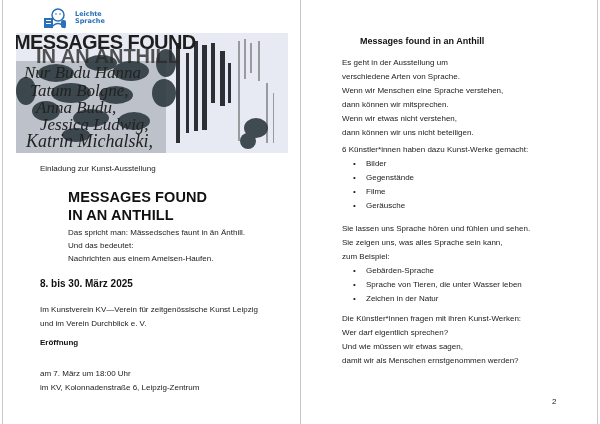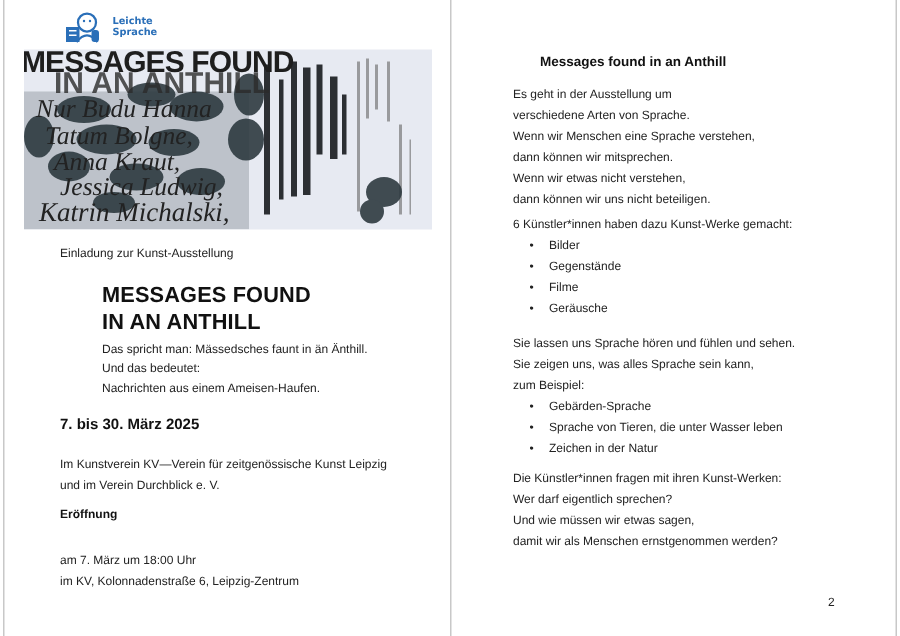--- a/index.html
+++ b/index.html
@@ -109,39 +109,39 @@
           <ellipse cx="60" cy="102" rx="14" ry="7"></ellipse>
           <ellipse cx="150" cy="30" rx="10" ry="14"></ellipse>
           <ellipse cx="240" cy="95" rx="12" ry="10"></ellipse>
           <ellipse cx="232" cy="108" rx="8" ry="8"></ellipse>
         </g>
       </svg>
       <div class="cover-title">MESSAGES FOUND</div>
       <div class="cover-title2">IN AN ANTHILL</div>
       <div class="cover-script" style="left:8px;top:30px;font-size:17px;">Nur Budu Hanna</div>
       <div class="cover-script" style="left:14px;top:48px;font-size:17px;text-align:right;">Tatum Bolgne,</div>
-      <div class="cover-script" style="left:20px;top:65px;font-size:17px;">Anna Kraut,</div>
+      <div class="cover-script" style="left:20px;top:65px;font-size:17px;">Anna Budu,</div>
       <div class="cover-script" style="left:24px;top:82px;font-size:17px;">Jessica Ludwig,</div>
       <div class="cover-script" style="left:10px;top:98px;font-size:18px;">Katrin Michalski,</div>
     </div>
 
     <div class="intro">Einladung zur Kunst-Ausstellung</div>
 
     <div class="main-title">
       <div>MESSAGES FOUND</div>
       <div>IN AN ANTHILL</div>
     </div>
 
     <div class="subtext">
       <div>Das spricht man: Mässedsches faunt in än Änthill.</div>
       <div>Und das bedeutet:</div>
       <div>Nachrichten aus einem Ameisen-Haufen.</div>
     </div>
 
-    <div class="date">7. bis 30. März 2025</div>
+    <div class="date">8. bis 30. März 2025</div>
 
     <div class="venue">
       <div>Im Kunstverein KV—Verein für zeitgenössische Kunst Leipzig</div>
       <div>und im Verein Durchblick e. V.</div>
     </div>
 
     <div class="opening-label">Eröffnung</div>
     <div class="opening">
       <div>am 7. März um 18:00 Uhr</div>
       <div>im KV, Kolonnadenstraße 6, Leipzig-Zentrum</div>

